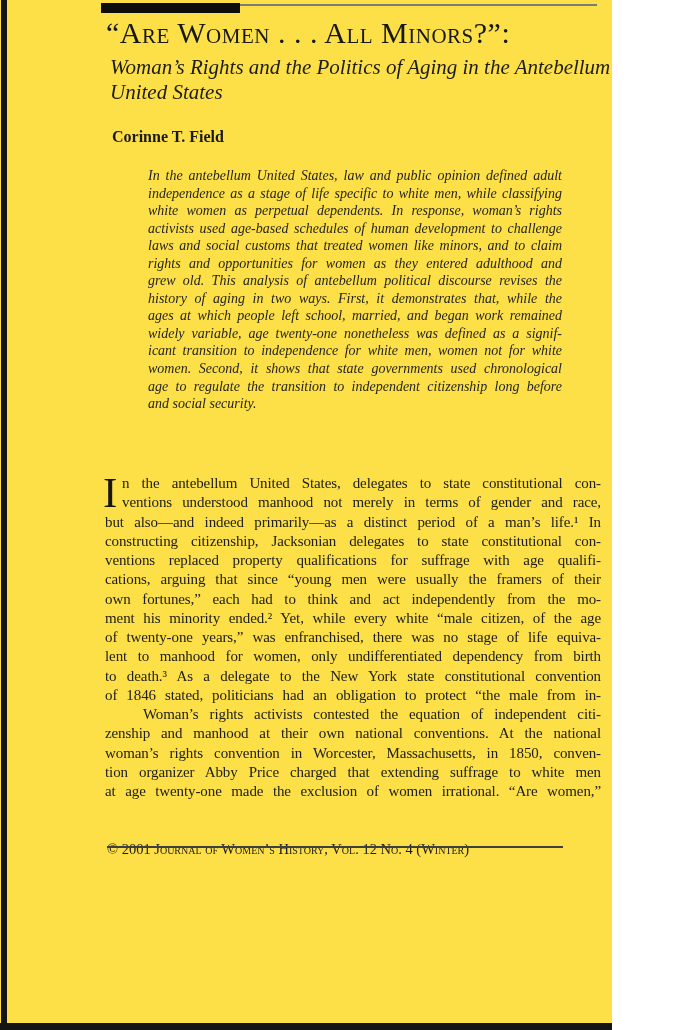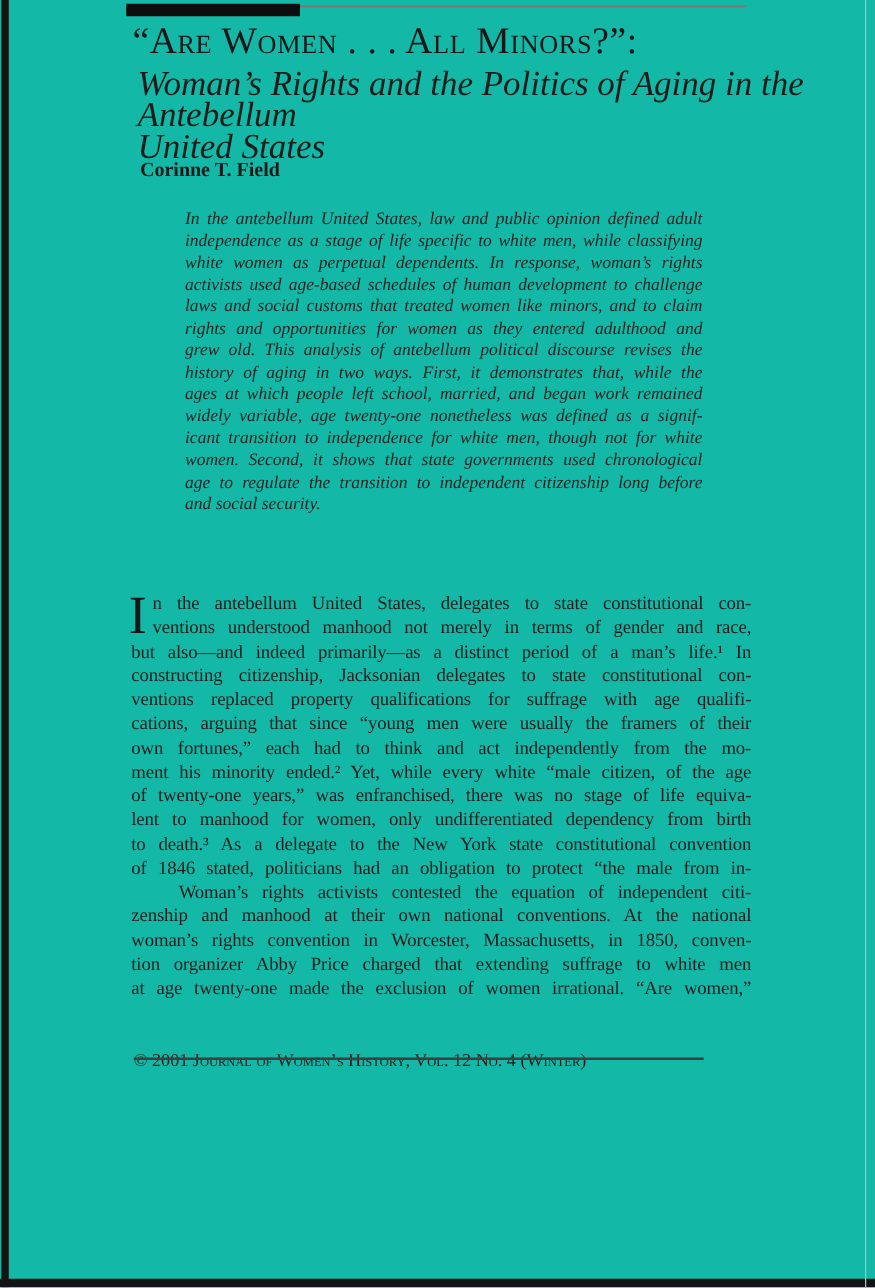--- a/index.html
+++ b/index.html
@@ -1,34 +1,34 @@
 <!DOCTYPE html>
 <html><head>
 <meta charset="utf-8">
 <style>
   html, body { margin: 0; padding: 0; background: #fff; }
   .page {
-    position: relative; width: 700px; height: 1030px; overflow: hidden;
-    background: #14b8a6; color: #1f1f1f;
+    position: relative; width: 612px; height: 1030px; overflow: hidden;
+    background: #fde047; color: #1f1f1f;
     font-family: "Liberation Serif", "DejaVu Serif", serif;
   }
   .edge-left  { position: absolute; left: 1px; top: 0; width: 6px; height: 1030px; background: #141414; }
   .edge-bottom{ position: absolute; left: 0; top: 1023px; width: 700px; height: 7px; background: #141414; }
   .edge-right { position: absolute; left: 692px; top: 0; width: 1px; height: 1030px; background: #b8b8b8; }
   .top-rule-thick { position: absolute; left: 101px; top: 3px;  width: 139px; height: 10px; background: #0d0d0d; }
   .top-rule-thin  { position: absolute; left: 240px; top: 4px;  width: 357px; height: 2px;  background: #7a7a7a; }
 
   .title {
     position: absolute; left: 106px; top: 16px; margin: 0;
     font-size: 30px; font-weight: normal; font-variant: small-caps;
     letter-spacing: 0.5px; color: #181818; white-space: nowrap;
   }
   .subtitle {
     position: absolute; left: 110px; top: 55px;
-    font-style: italic; font-size: 28px; line-height: 25px; color: #1c1c1c;
+    font-style: italic; font-size: 21px; line-height: 25px; color: #1c1c1c;
   }
   .author {
     position: absolute; left: 112px; top: 128px;
     font-weight: bold; font-size: 16px; color: #1a1a1a; text-align: center;
   }
   .abstract {
     position: absolute; left: 148px; top: 167px; width: 414px;
     font-style: italic; font-size: 14px; line-height: 17.55px; color: #242424;
   }
   .body-text {
@@ -73,21 +73,21 @@
       <div class="tline">In the antebellum United States, law and public opinion defined adult</div>
       <div class="tline">independence as a stage of life specific to white men, while classifying</div>
       <div class="tline">white women as perpetual dependents. In response, woman’s rights</div>
       <div class="tline">activists used age-based schedules of human development to challenge</div>
       <div class="tline">laws and social customs that treated women like minors, and to claim</div>
       <div class="tline">rights and opportunities for women as they entered adulthood and</div>
       <div class="tline">grew old. This analysis of antebellum political discourse revises the</div>
       <div class="tline">history of aging in two ways. First, it demonstrates that, while the</div>
       <div class="tline">ages at which people left school, married, and began work remained</div>
       <div class="tline">widely variable, age twenty-one nonetheless was defined as a signif-</div>
-      <div class="tline">icant transition to independence for white men, though not for white</div>
+      <div class="tline">icant transition to independence for white men, women not for white</div>
       <div class="tline">women. Second, it shows that state governments used chronological</div>
       <div class="tline">age to regulate the transition to independent citizenship long before</div>
       <div class="tline last-left">and social security.</div>
     </div>
 
   <div class="body-text">
     <div class="para1">
       <span class="dropcap">I</span>
       <div>
           <div class="tline dc-indent">n the antebellum United States, delegates to state constitutional con-</div>

